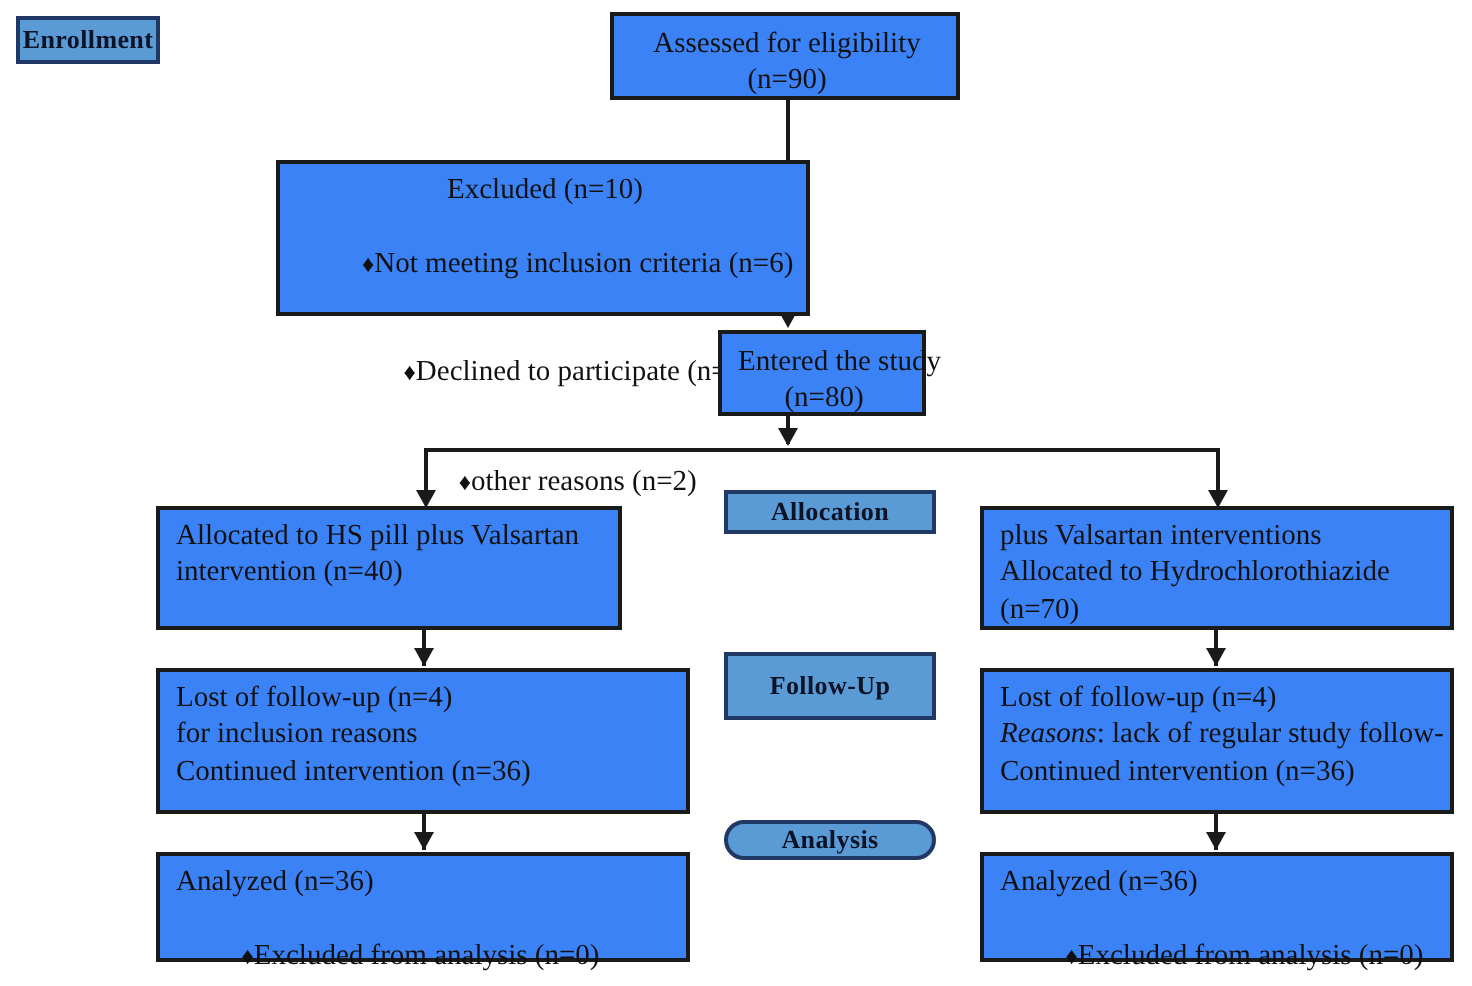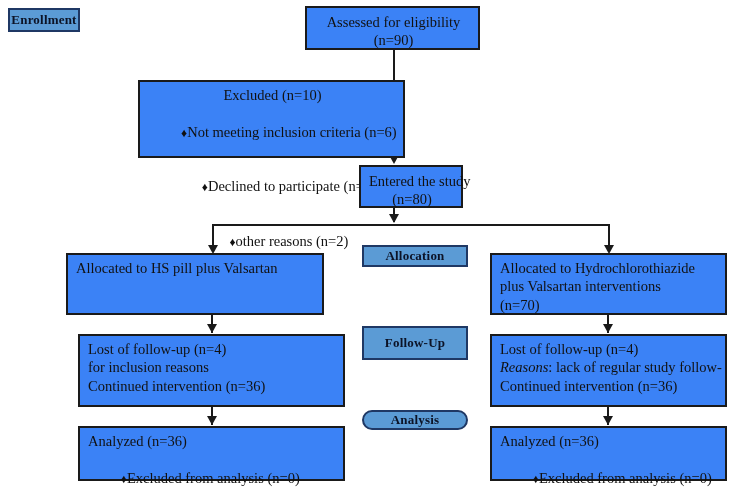--- a/index.html
+++ b/index.html
@@ -131,27 +131,28 @@
   <div class="arrow-down" style="left:389px; top:214px;"></div>
 
   <div class="hline" style="left:212px; top:224px; width:398px; height:2px;"></div>
 
   <div class="vline" style="left:212px; top:224px; width:2px; height:28px;"></div>
   <div class="arrow-down" style="left:208px; top:245px;"></div>
 
   <div class="vline" style="left:608px; top:224px; width:2px; height:28px;"></div>
   <div class="arrow-down" style="left:604px; top:245px;"></div>
 
-  <div class="box" style="left:66px; top:253px; width:258px; height:62px;">
+  <div class="box" style="left:78px; top:253px; width:233px; height:62px;">
     <span class="ln">Allocated to HS pill plus Valsartan</span>
+    <span class="ln">intervention (n=40)</span>
   </div>
 
   <div class="box" style="left:490px; top:253px; width:237px; height:62px;">
+    <span class="ln">plus Valsartan interventions</span>
     <span class="ln">Allocated to Hydrochlorothiazide</span>
-    <span class="ln">plus Valsartan interventions</span>
     <span class="ln">(n=70)</span>
   </div>
 
   <div class="vline" style="left:211px; top:315px; width:2px; height:18px;"></div>
   <div class="arrow-down" style="left:207px; top:324px;"></div>
 
   <div class="vline" style="left:607px; top:315px; width:2px; height:18px;"></div>
   <div class="arrow-down" style="left:603px; top:324px;"></div>
 
   <div class="box" style="left:78px; top:334px; width:267px; height:73px;">

